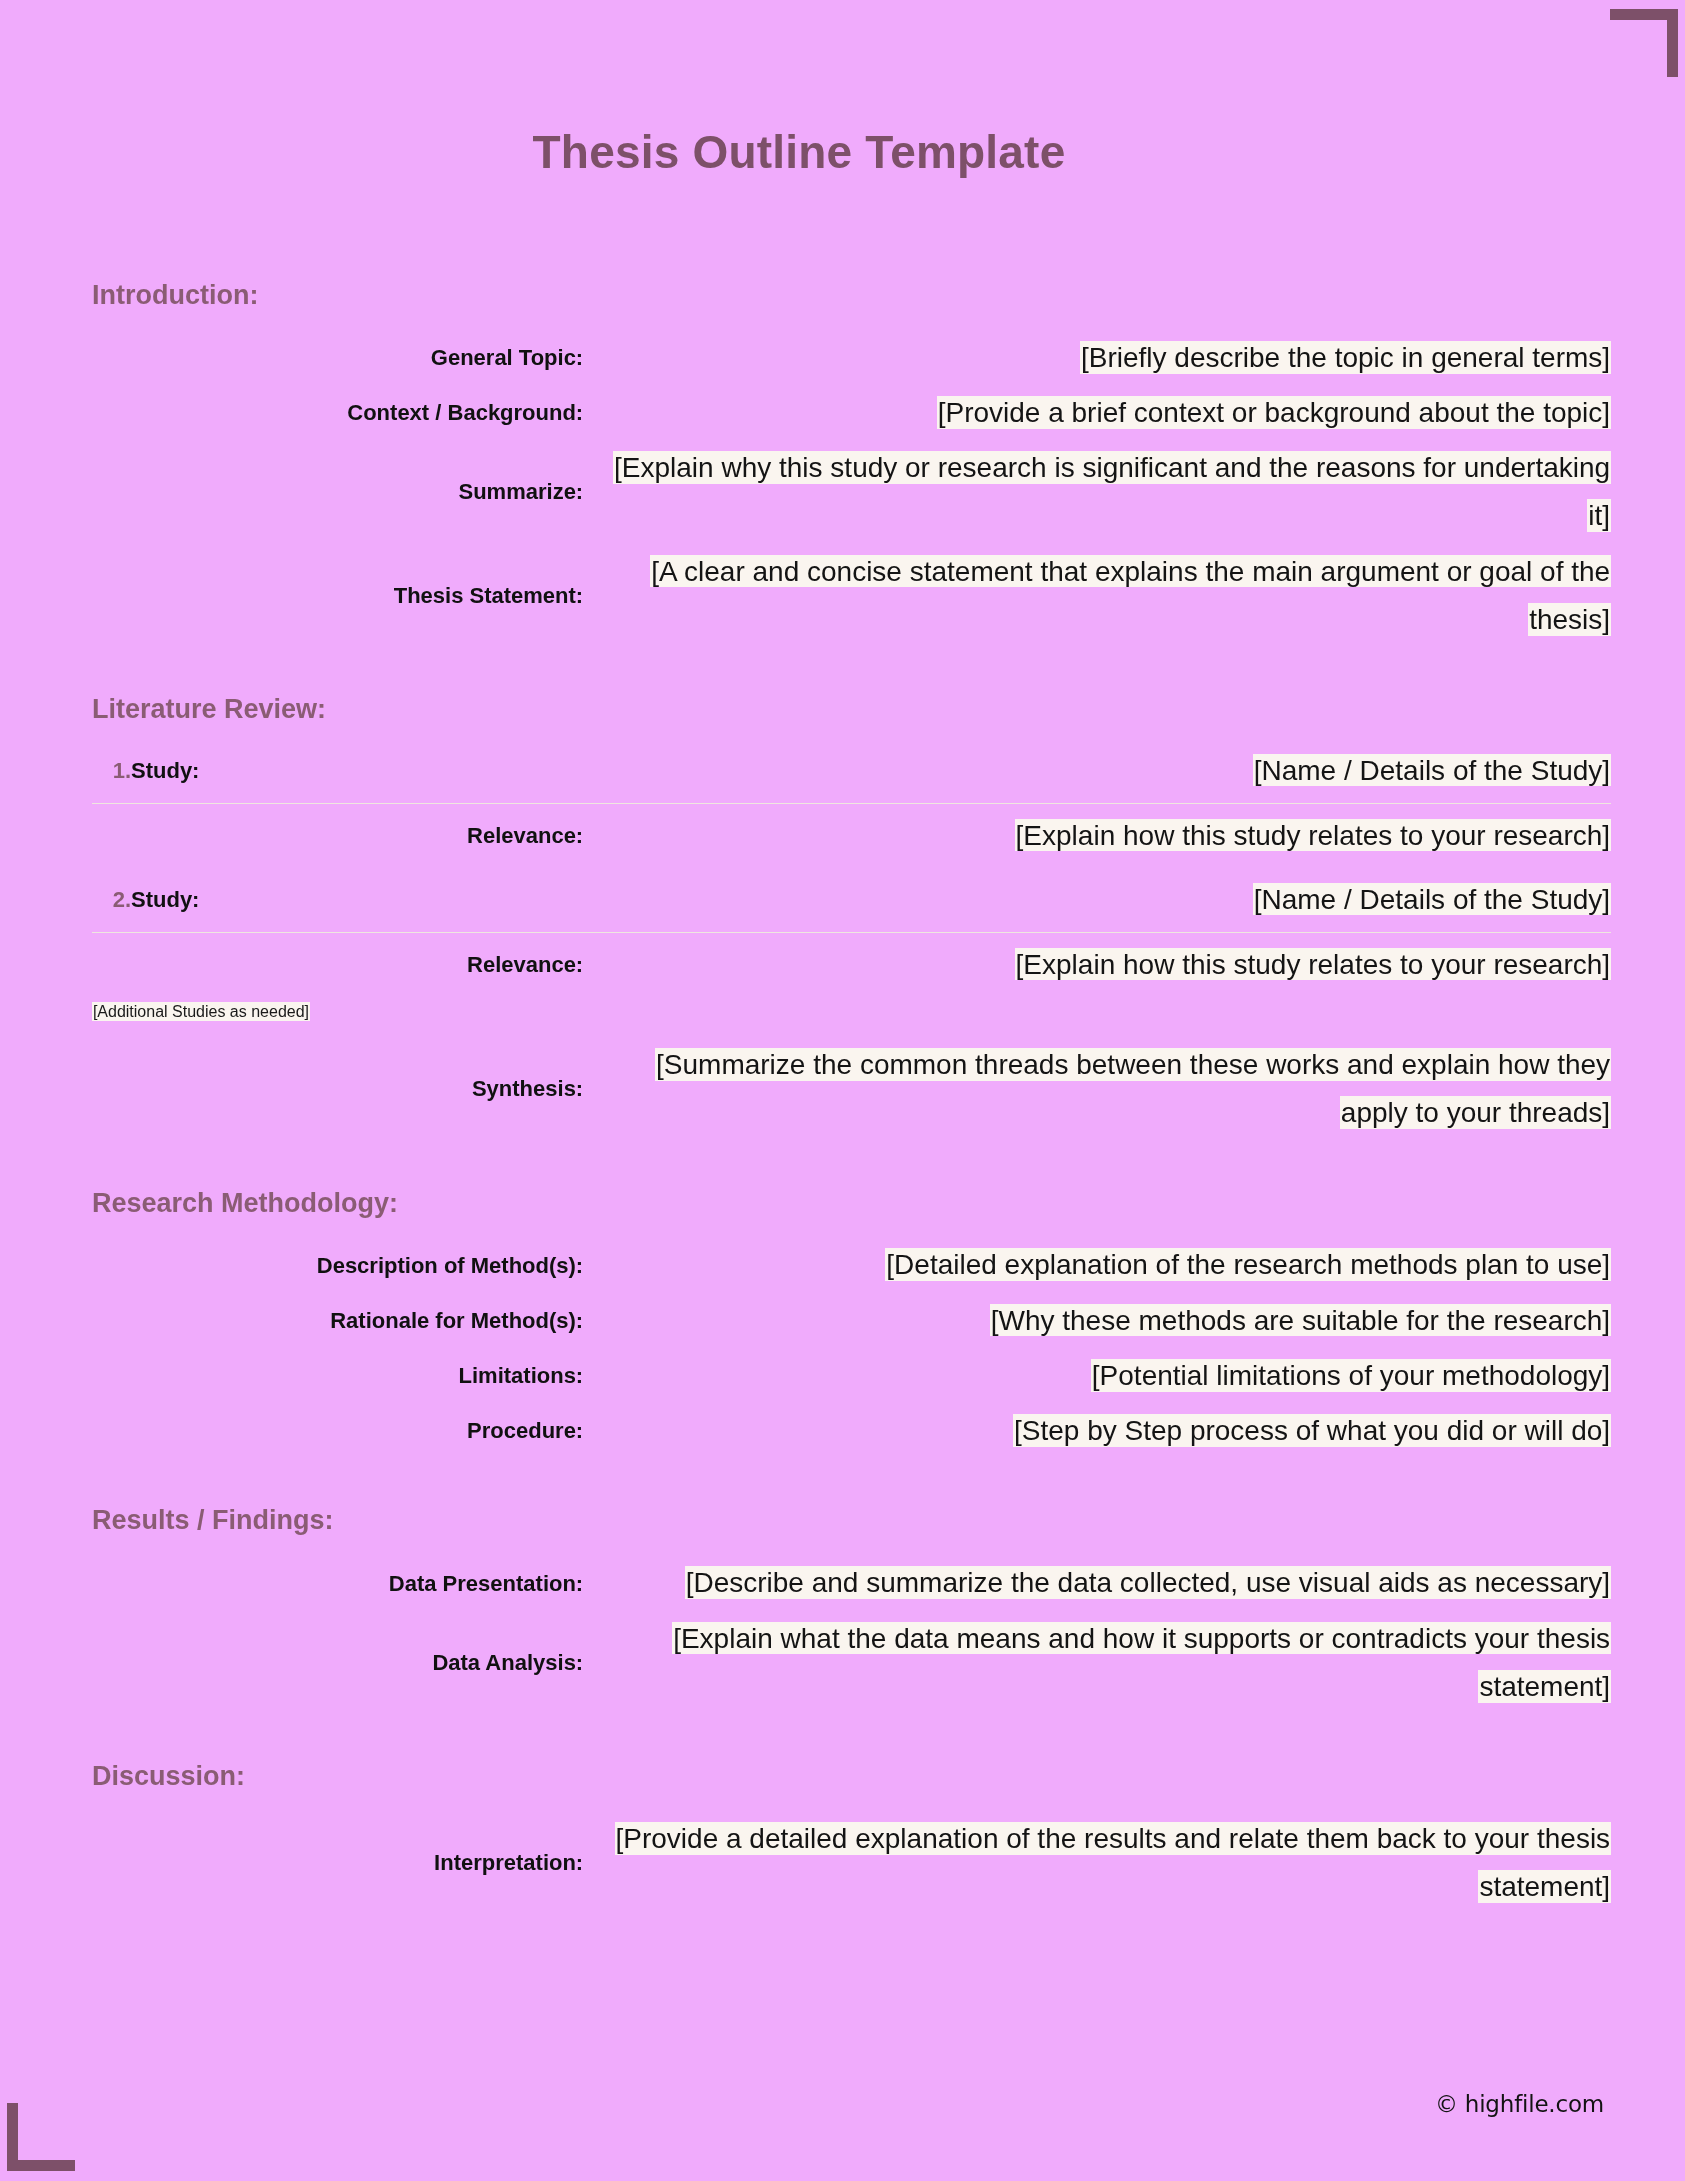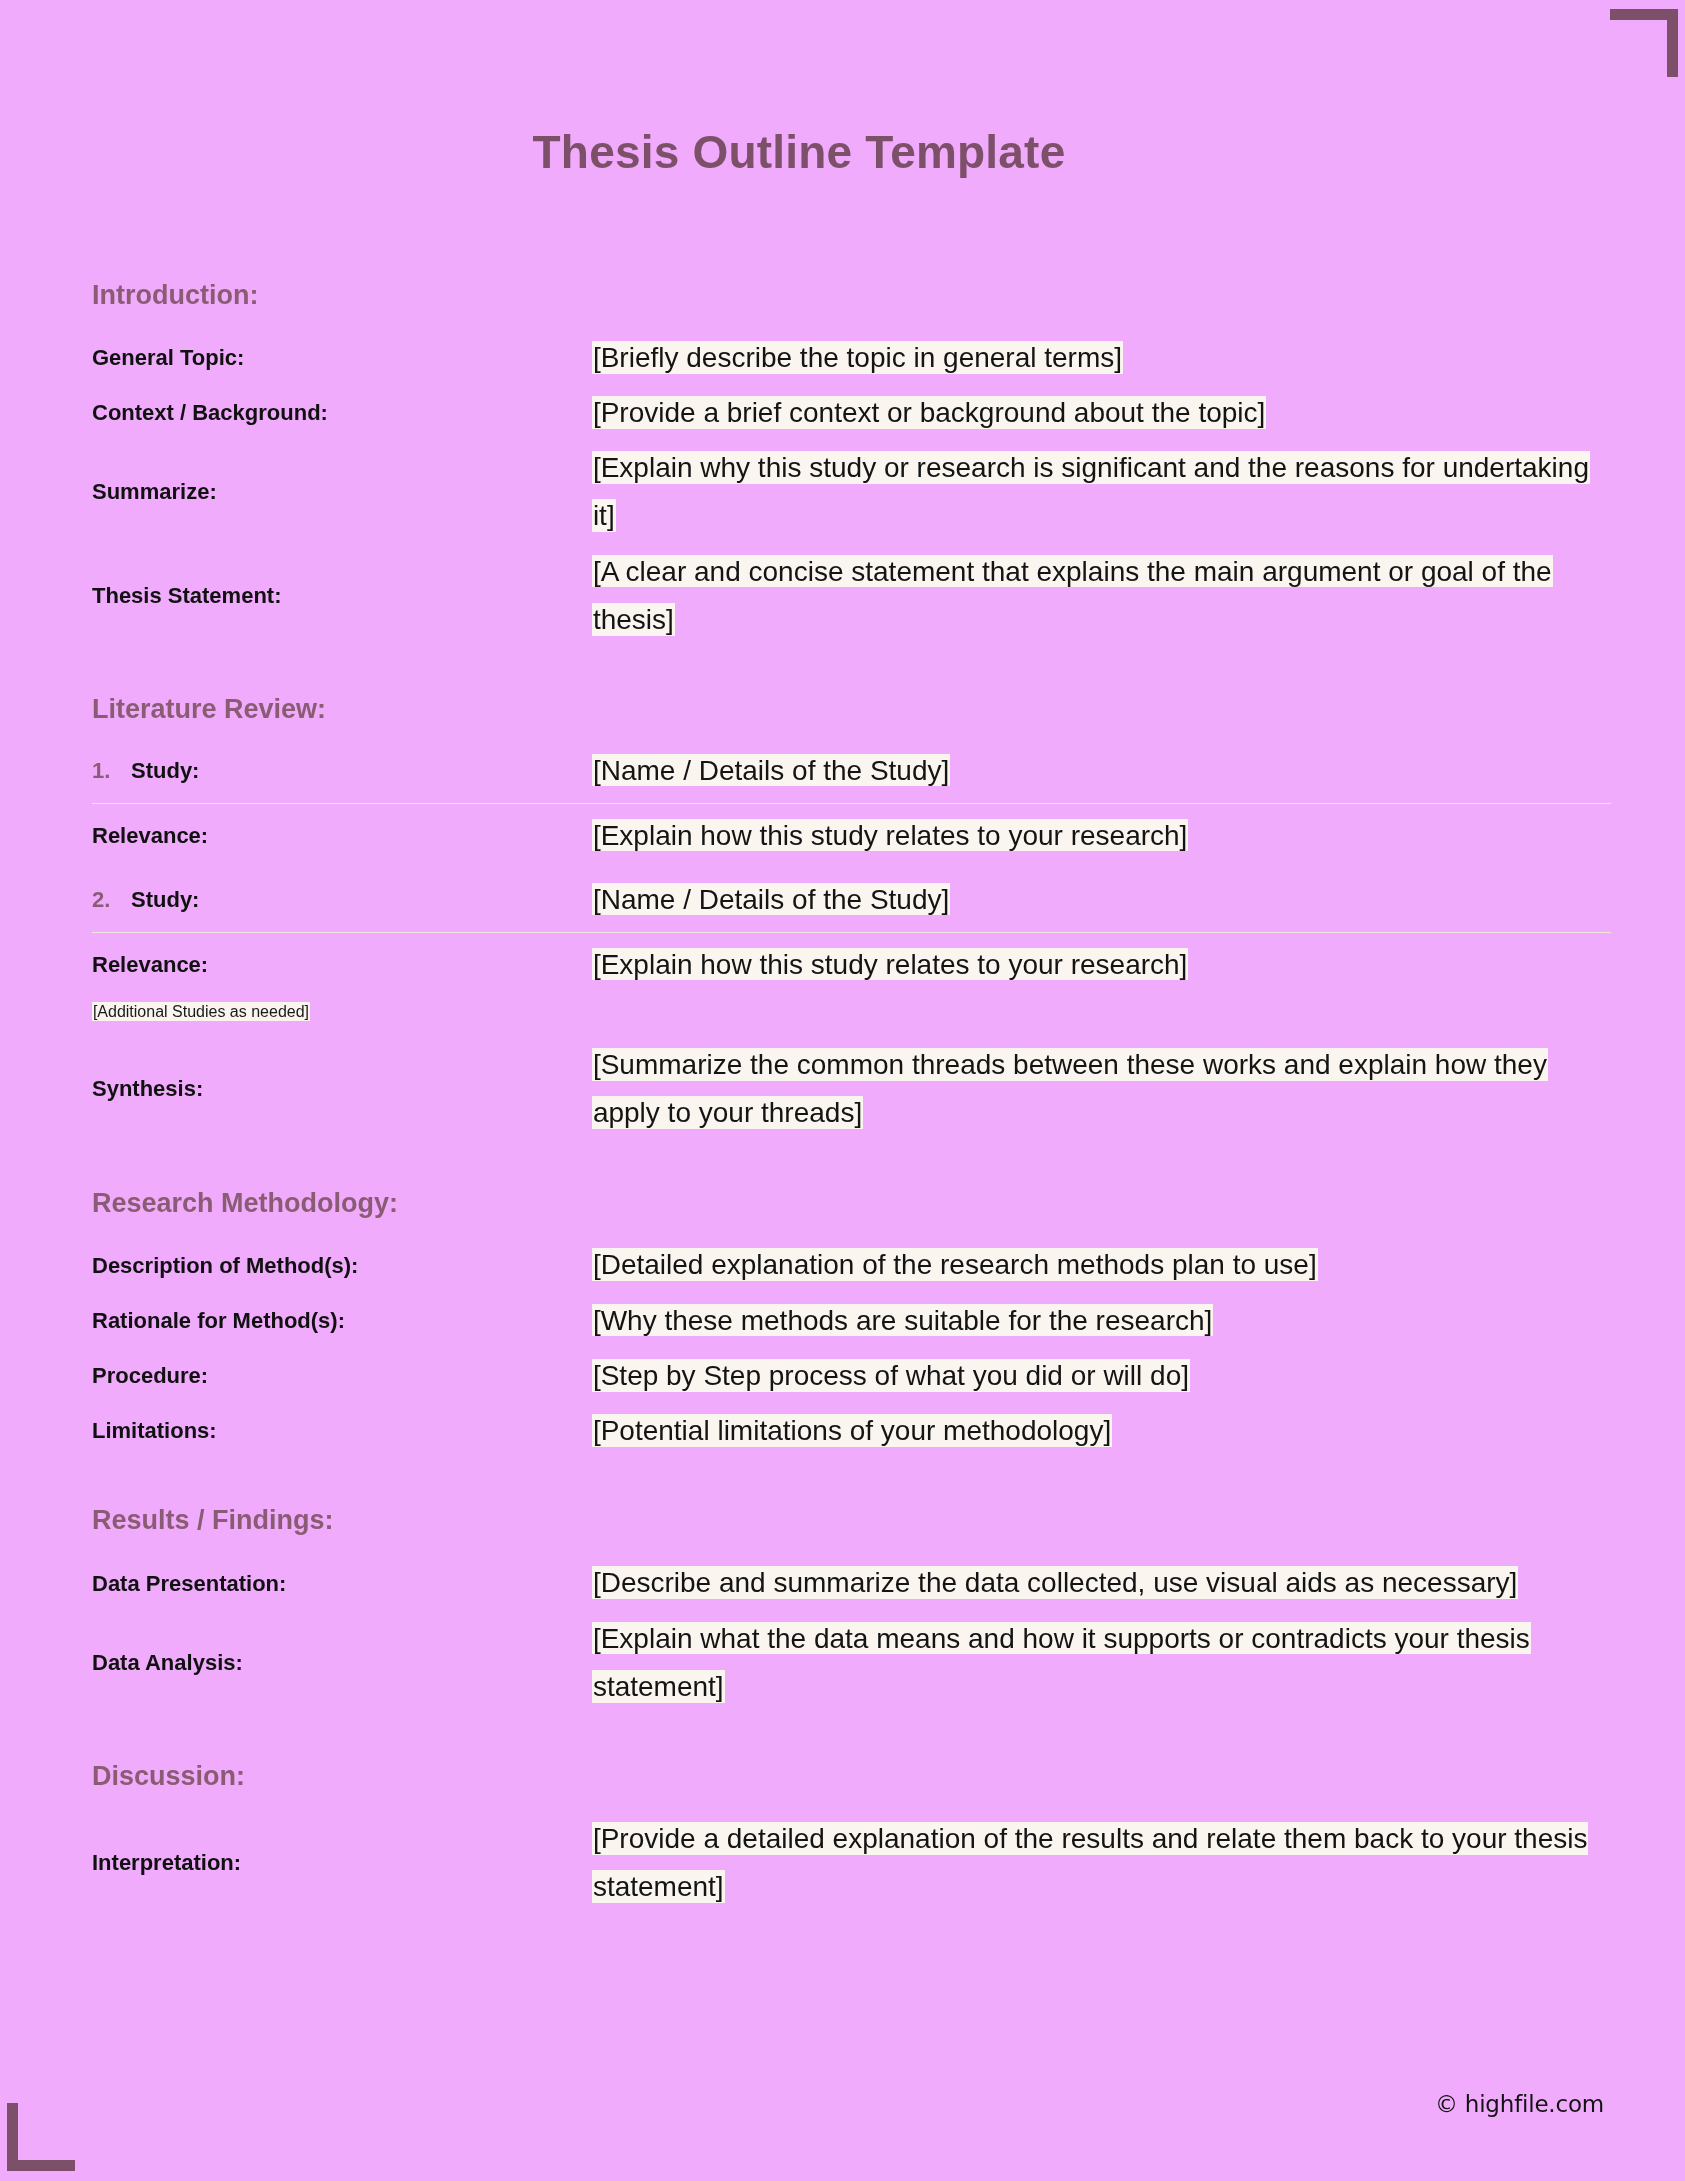--- a/index.html
+++ b/index.html
@@ -74,20 +74,21 @@
     margin-top: 46px;
   }
 
   
   .row {
     display: flex;
     align-items: center;
     width: 100%;
     box-sizing: border-box;
     padding: 3.5px 0;
+    text-align: right;
   }
   .row.tight { padding: 1.8px 0; }
 
   .row-label {
     flex: 0 0 500px;
     width: 500px;
     font-size: 22px;
     font-weight: bold;
     color: #111111;
     line-height: 1.35;
@@ -222,29 +223,29 @@
       <div class="row-label">Description of Method(s):</div>
       <div class="row-value"><span class="hl">[Detailed explanation of the research methods plan to use]</span></div>
     </div>
 
     <div class="row">
       <div class="row-label">Rationale for Method(s):</div>
       <div class="row-value"><span class="hl">[Why these methods are suitable for the research]</span></div>
     </div>
 
     <div class="row">
+      <div class="row-label">Limitations:</div>
+      <div class="row-value"><span class="hl">[Potential limitations of your methodology]</span></div>
+    </div>
+
+    <div class="row">
       <div class="row-label">Procedure:</div>
       <div class="row-value"><span class="hl">[Step by Step process of what you did or will do]</span></div>
     </div>
 
-    <div class="row">
-      <div class="row-label">Limitations:</div>
-      <div class="row-value"><span class="hl">[Potential limitations of your methodology]</span></div>
-    </div>
-
     <div class="section-heading section-gap">Results / Findings:</div>
 
     <div class="row">
       <div class="row-label">Data Presentation:</div>
       <div class="row-value"><span class="hl">[Describe and summarize the data collected, use visual aids as necessary]</span></div>
     </div>
 
     <div class="row">
       <div class="row-label">Data Analysis:</div>
       <div class="row-value"><span class="hl">[Explain what the data means and how it supports or contradicts your thesis statement]</span></div>

